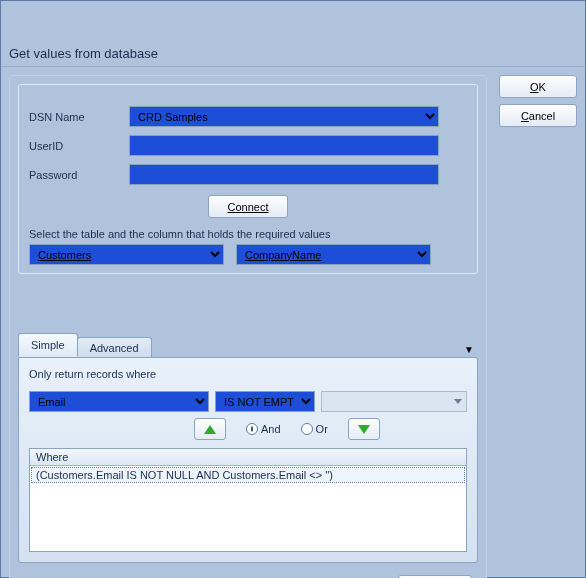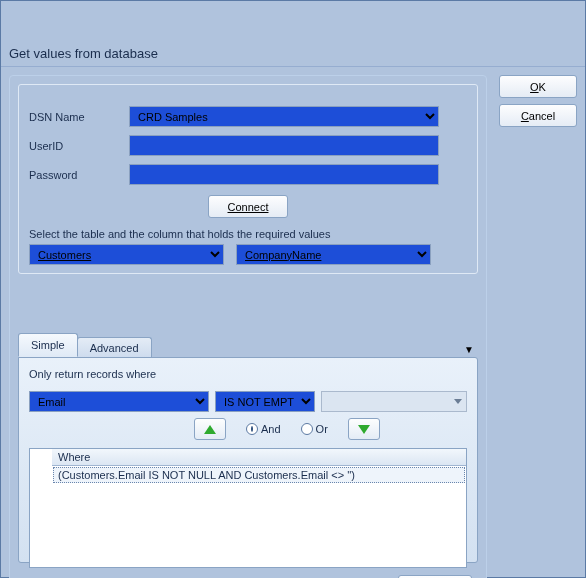--- a/index.html
+++ b/index.html
@@ -198,23 +198,22 @@
   .radio-wrap { display:flex; align-items:center; gap:3px; color:#1a2d4d;}
   .radio {
     width:12px;height:12px;border:1px solid #5c7aa3;border-radius:50%;
     background:#fff; display:inline-flex;align-items:center;justify-content:center;
   }
   .radio.sel::after{content:"";width:6px;height:6px;border-radius:50%;background:#2a4d7c;}
   
   .grid {
     border: 1px solid #8aa4c4;
     background: #fff;
-    height: 120px;
+    height: 104px;
     overflow: hidden;
-    padding-left: 22px;
   }
   .grid-head {
     background: linear-gradient(#f2f7fc,#dbe6f3);
     border-bottom: 1px solid #9fb5d2;
     padding: 2px 6px;
     color: #1a2d4d;
   }
   .grid-row {
     padding: 1px 4px;
     border: 1px dotted #6a86ad;

